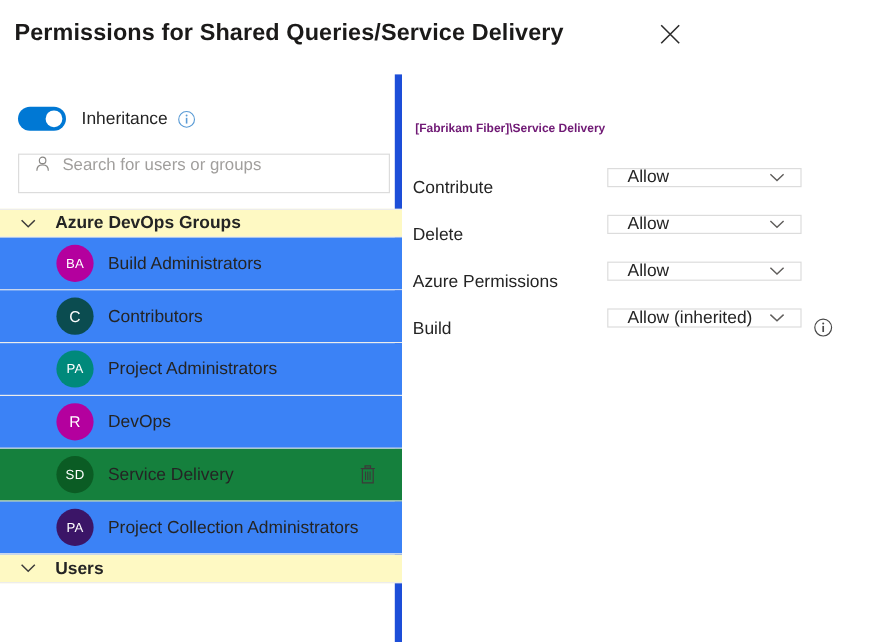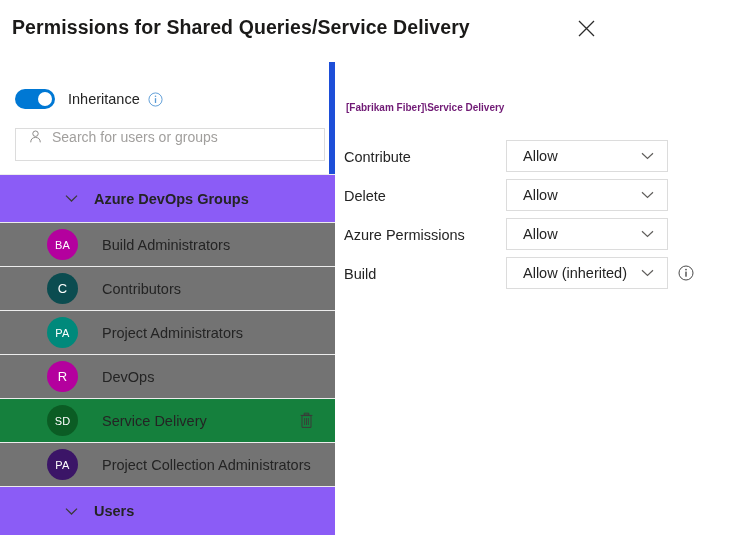--- a/index.html
+++ b/index.html
@@ -15,21 +15,20 @@
     overflow: hidden;
     position: relative;
   }
 
   
   .dialog-header {
     position: absolute;
     left: 0; top: 0;
     width: 584px;
     height: 62px;
-    padding-left: 28px;
   }
   .dialog-title {
     position: absolute;
     left: 12px;
     top: 16px;
     font-size: 19.5px;
     font-weight: 600;
     letter-spacing: 0.1px;
     color: #1b1a19;
     white-space: nowrap;
@@ -144,29 +143,28 @@
   .search-input::placeholder { color: #a19f9d; }
 
   
   .list {
     position: absolute;
     left: 0;
     top: 112px;
     width: 335px;
   }
   .section-header {
-    height: 49px;
+    height: 24px;
     border-top: 1px solid #ececec;
     border-bottom: 1px solid #ececec;
     display: flex;
     align-items: center;
     cursor: pointer;
     box-sizing: border-box;
-    background: #8b5cf6;
-    padding-left: 48px;
+    background: #fef9c3;
   }
   .section-chevron {
     width: 46px;
     display: flex;
     align-items: center;
     justify-content: center;
     flex: none;
   }
   .section-title {
     font-size: 14.5px;
@@ -174,38 +172,38 @@
     color: #242424;
   }
   .list-item {
     height: 44px;
     border-bottom: 1px solid #ececec;
     display: flex;
     align-items: center;
     cursor: pointer;
     box-sizing: border-box;
     position: relative;
-    background: #737373;
+    background: #3b82f6;
   }
   .list-item.selected { background: #15803d; }
   .avatar {
     margin-left: 47px;
     width: 31px;
     height: 31px;
     border-radius: 50%;
     flex: none;
     display: flex;
     align-items: center;
     justify-content: center;
     color: #ffffff;
     font-size: 11px;
     letter-spacing: 0.2px;
   }
   .item-label {
-    margin-left: 24px;
+    margin-left: 12px;
     font-size: 14.5px;
     color: #242424;
     white-space: nowrap;
   }
   .delete-icon {
     position: absolute;
     right: 18px;
     top: 50%;
     transform: translateY(-50%);
     width: 22px;
@@ -243,21 +241,21 @@
     top: 9px;
     font-size: 14.5px;
     color: #242424;
     white-space: nowrap;
   }
   .perm-dropdown {
     position: absolute;
     left: 170px;
     top: 0;
     width: 162px;
-    height: 32px;
+    height: 16px;
     border: 1px solid #dcdcdc;
     background: #ffffff;
     box-sizing: border-box;
     display: flex;
     align-items: center;
     cursor: pointer;
   }
   .perm-dropdown-value {
     margin-left: 16px;
     font-size: 14.5px;

